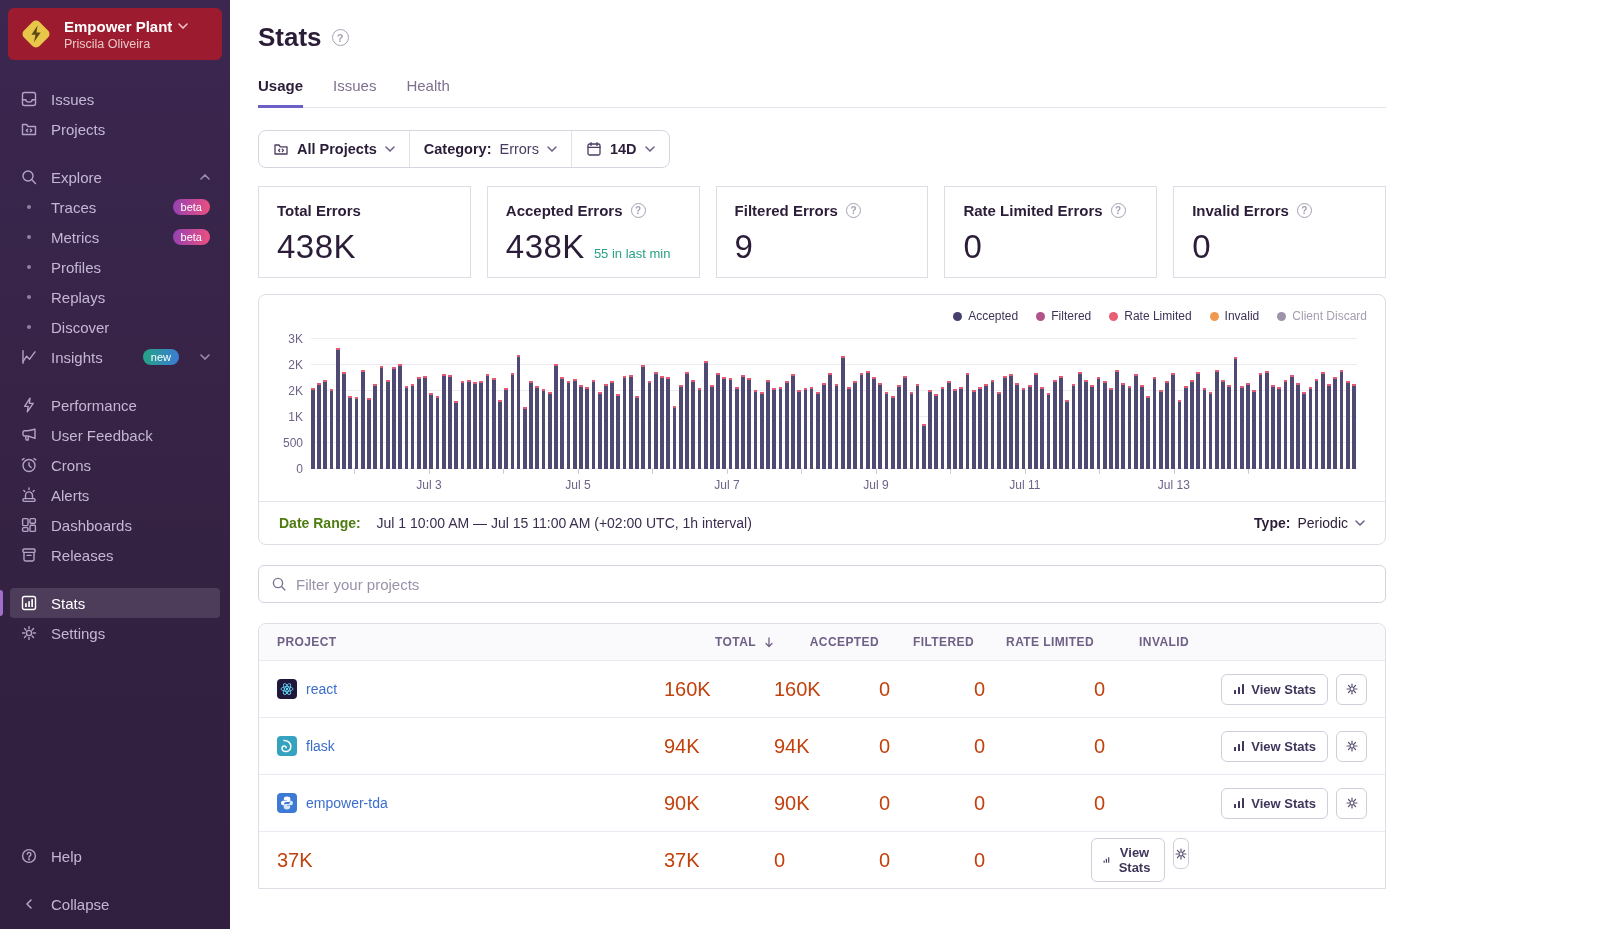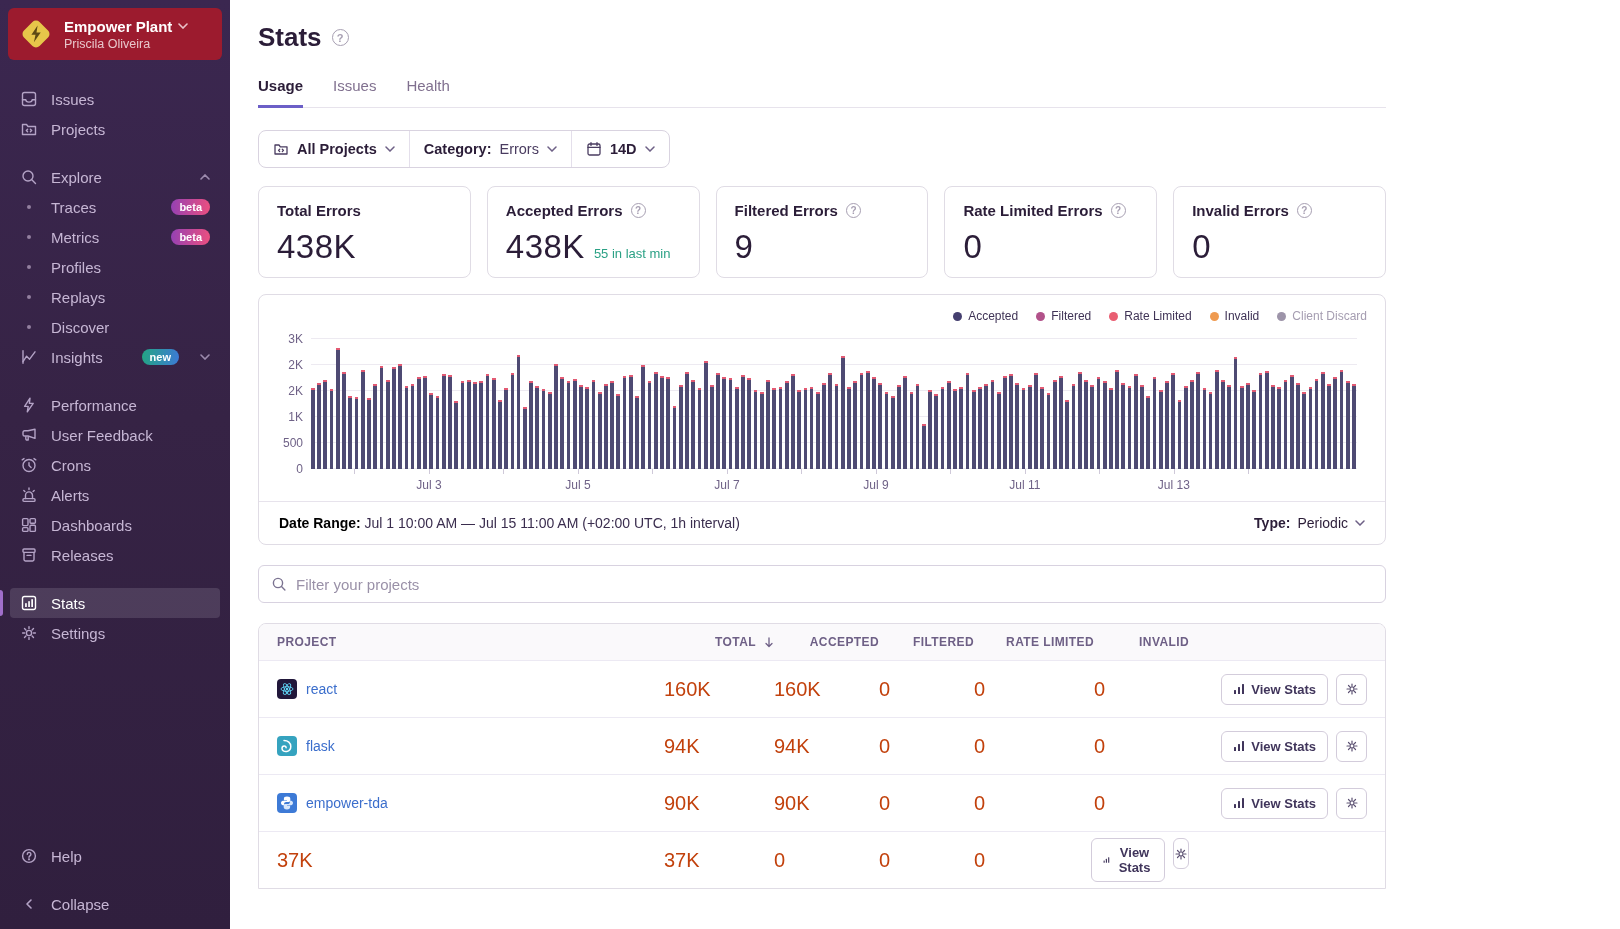--- a/index.html
+++ b/index.html
@@ -16,21 +16,21 @@
   .org-name { color:#fff; font-weight:700; font-size:15px; display:flex; align-items:center; gap:6px; }
   .org-user { color:#e8c7cb; font-size:12.5px; margin-top:2px; }
   .nav { display:flex; flex-direction:column; }
   .nav-item { display:flex; align-items:center; gap:13px; height:30px; margin:0 10px;
     padding:0 10px; border-radius:4px; font-size:15px; color:#c6b6d4; cursor:pointer; white-space:nowrap; }
   .nav-item .ic { width:18px; height:18px; flex:0 0 18px; display:flex; align-items:center; justify-content:center; color:#b4a3c6; }
   .nav-item.selected { background:rgba(250,245,255,.13); color:#fff; }
   .nav-item.selected .ic { color:#fff; }
   .bullet { width:4px; height:4px; border-radius:50%; background:#93809f; margin:0 auto; }
   .spacer-sm { height:16px; } .spacer-md { height:18px; }
-  .badge { font-size:11px; line-height:16px; padding:0 8px; border-radius:9px; color:#fff; margin-left:auto;font-weight:bold; }
+  .badge { font-size:11px; line-height:16px; padding:0 8px; border-radius:9px; color:#fff; margin-left:auto; }
   .badge.beta { background:linear-gradient(95deg,#9441b4,#ec4f7f); }
   .badge.new { background:linear-gradient(95deg,#23a583,#3d7ad6); }
   .chev-right { margin-left:auto; color:#9d8bae; display:flex; }
   .badge + .chev-right { margin-left:8px; }
   .count-badge { margin-left:auto; width:22px; height:22px; border-radius:50%; background:#ef6066;
     color:#fff; font-size:12px; font-weight:700; display:flex; align-items:center; justify-content:center; }
   .side-footer { margin-top:auto; display:flex; flex-direction:column; padding-bottom:10px; }
   .side-accent { position:absolute; left:0; width:3px; height:26px; border-radius:0 3px 3px 0; background:#a06ecb; }
 
   
@@ -48,21 +48,21 @@
   .filter-bar { margin-top:22px; display:inline-flex; align-items:stretch; border:1px solid #d9d3e0;
     border-radius:8px; background:#fff; height:38px; overflow:hidden; }
   .filter-seg { display:flex; align-items:center; gap:8px; padding:0 14px; font-size:14.5px; cursor:pointer; color:#2b1d38; }
   .filter-seg + .filter-seg { border-left:1px solid #e4dfeb; }
   .filter-seg b { font-weight:700; }
   .filter-val { color:#4a3c60; }
   .mini-ic { display:flex; color:#4a3c60; }
   .chev { display:flex; color:#6e6086; }
 
   .cards { margin-top:18px; display:grid; grid-template-columns:repeat(5,1fr); gap:16px; }
-  .card { border:1px solid #e0dce5; border-radius:8px; background:#fff; padding:15px 18px; height:92px; }
+  .card { border:1px solid #e0dce5; border-radius:0; background:#fff; padding:15px 18px; height:92px; }
   .card-label { display:flex; align-items:center; gap:8px; font-size:15px; font-weight:700; color:#2b1d38; }
   .card-value-row { margin-top:9px; display:flex; align-items:baseline; gap:9px; }
   .card-value { font-size:33px; color:#2b1d38; letter-spacing:.5px; }
   .card-extra { font-size:13px; color:#2ba185; }
 
   
   .chart-panel { margin-top:16px; border:1px solid #e0dce5; border-radius:8px; background:#fff; }
   .legend { display:flex; justify-content:flex-end; gap:18px; padding:14px 18px 0; font-size:12px; color:#3f3356; }
   .legend-item { display:flex; align-items:center; gap:6px; cursor:pointer; }
   .legend-item .dot { width:9px; height:9px; border-radius:50%; }
@@ -70,21 +70,21 @@
   .chart-plot { position:relative; margin:16px 28px 0 52px; height:130px; }
   .gridline { position:absolute; left:0; right:0; height:1px; background:#edeaf1; }
   .ylabel { position:absolute; left:-48px; width:40px; text-align:right; font-size:12px; color:#6f6287; }
   .bars { position:absolute; left:0; right:0; top:0; bottom:0; display:flex; align-items:flex-end; gap:2.5px; }
   .bar { flex:1 1 0; min-width:1px; }
   .chart-xaxis { position:relative; margin:0 28px 0 52px; height:32px; }
   .xtick { position:absolute; top:0; width:1px; height:5px; background:#cfc9d9; }
   .xlabel { position:absolute; top:9px; transform:translateX(-50%); font-size:12px; color:#6f6287; white-space:nowrap; }
   .chart-footer { border-top:1px solid #e7e3ec; display:flex; align-items:center; justify-content:space-between;
     padding:13px 20px; font-size:14px; }
-  .dr-label { color:#000000; font-weight:700; }
+  .dr-label { color:#4d7c0f; font-weight:700; margin-right:12px; }
   .dr-value { color:#3a2d4e; }
   .type-wrap { display:flex; align-items:center; gap:7px; cursor:pointer; }
   .type-label { font-weight:700; color:#2b1d38; }
 
   .search-box { margin-top:20px; display:flex; align-items:center; gap:9px; border:1px solid #d8d2e0;
     border-radius:6px; height:38px; padding:0 12px; background:#fff; }
   .search-box input { border:none; outline:none; flex:1; font-size:15px; color:#2b1d38;
     font-family:"Liberation Sans", sans-serif; }
   .search-box input::placeholder { color:#9a91a8; }
   .search-ic { color:#7b7391; display:flex; }

